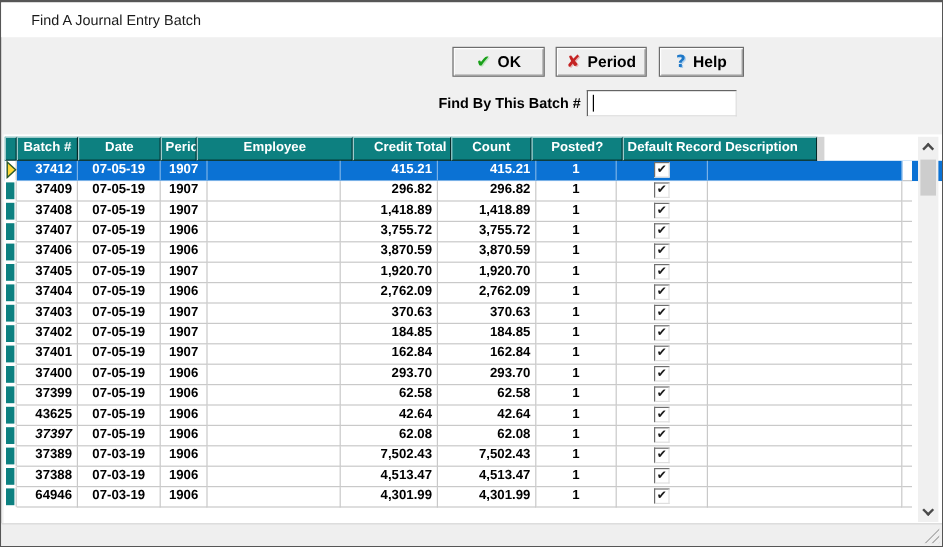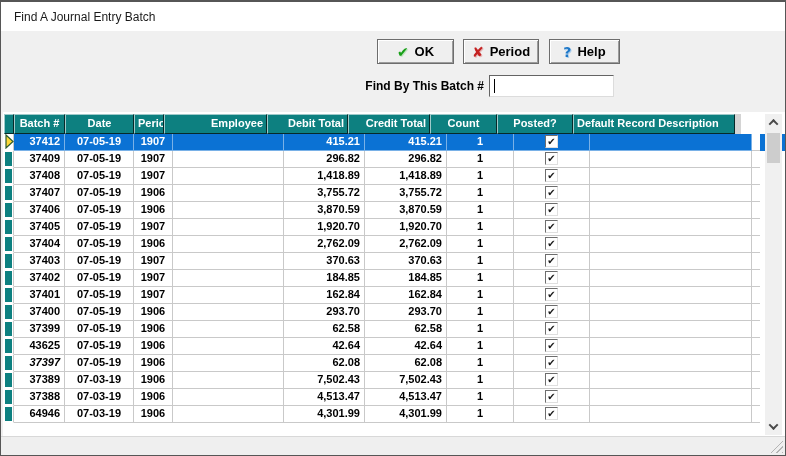--- a/index.html
+++ b/index.html
@@ -1,21 +1,21 @@
 <!DOCTYPE html>
 <html><head>
 <meta charset="utf-8">
 <style>
   * { box-sizing: border-box; margin: 0; padding: 0; }
   html,body { width: 786px; height: 456px; }
   body { font-family: "Liberation Sans", "DejaVu Sans", sans-serif; background:#f0f0f0; position:relative; overflow:hidden; }
 
   .window { position:absolute; inset:0; background:#f0f0f0; border:1px solid #565656; border-top-width:2px; }
 
-  .titlebar { position:absolute; top:0; left:0; right:0; height:29px; background:#ffffff; display:flex; align-items:center; padding-left:13px; }
+  .titlebar { position:absolute; top:0; left:0; right:0; height:29px; background:#ffffff; display:flex; align-items:center; padding-left:25px; }
   .titlebar span { font-size:12px; color:#1a1a1a; }
 
   .btnrow { position:absolute; left:376px; top:37px; display:flex; }
   .btn { height:25px; background:#efefef; border:1px solid #6d6d6d;
          box-shadow: inset 1px 1px 0 #ffffff, inset -1px -1px 0 #9c9c9c;
          display:flex; align-items:center; justify-content:center; gap:6px;
          font-family:"Liberation Sans",sans-serif; font-weight:bold; font-size:13px; color:#000; cursor:default; }
   .btn .ico { font-family:"DejaVu Sans",sans-serif; font-weight:bold; font-size:14px; line-height:14px; }
   .btn-ok { width:77px; margin-right:9px; }
   .btn-cancel { width:76px; margin-right:10px; }
@@ -94,22 +94,21 @@
     <input type="text" value="" style="">
     <div class="caret"></div>
   </div>
 
   <div class="gridpanel">
     <div class="ghead" id="ghead">
         <div class="hcell" style="width: 10px; padding: 0px;"></div>
         <div class="hcell" style="width: 51px; text-align: center;">Batch #</div>
         <div class="hcell" style="width: 69px; text-align: center;">Date</div>
         <div class="hcell" style="width: 30px; text-align: center;">Period</div>
-        <div class="hcell" style="width: 103px; text-align: right;">Employee</div>
-        <div class="hcell" style="width: 81px; text-align: right;">Debit Total</div>
+        <div class="hcell" style="width: 130px; text-align: center;">Employee</div>
         <div class="hcell" style="width: 82px; text-align: right;">Credit Total</div>
         <div class="hcell" style="width: 67px; text-align: center;">Count</div>
         <div class="hcell" style="width: 76px; text-align: center;">Posted?</div>
         <div class="hcell" style="width: 162px; text-align: left;">Default Record Description</div>
         <div class="hcell hfill"></div>
       </div>
     <div class="grows" id="gbody">
         <div class="grow sel">
           <div class="icell"><svg width="10" height="15">
               <polygon points="2,1 9,7.5 2,14" fill="#ffd937" stroke="#2c5a2c" stroke-width="1.2"></polygon>

